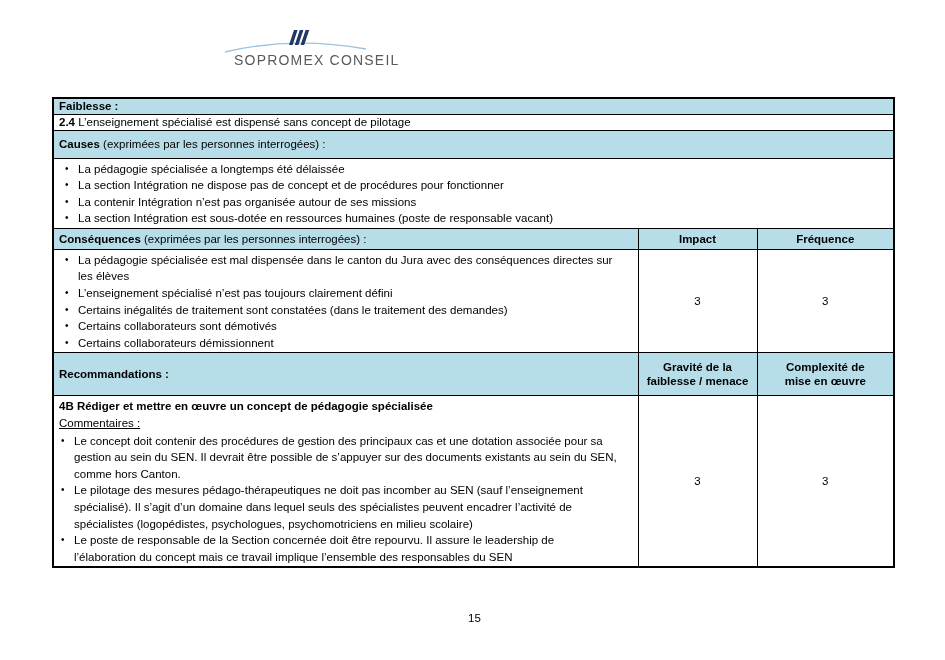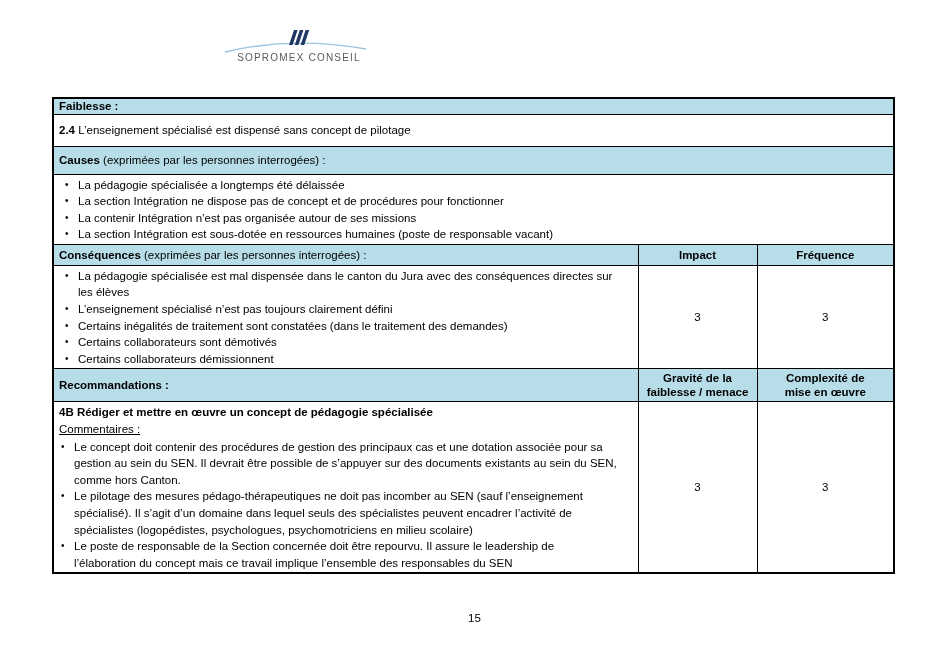--- a/index.html
+++ b/index.html
@@ -11,23 +11,23 @@
     background: #ffffff;
     font-family: "Liberation Sans", sans-serif;
     color: #000000;
     overflow: hidden;
   }
 
   
   .logo { position: absolute; left: 218px; top: 27px; width: 154px; height: 48px; }
   .logo svg { display: block; }
   .logo-text {
-    position: absolute; left: 4px; top: 25px; width: 154px;
-    text-align: center;
-    font-size: 10px; letter-spacing: 1.2px;
+    position: absolute; left: 16px; top: 25px; width: 154px;
+    text-align: right;
+    font-size: 14px; letter-spacing: 1.2px;
     color: #595a5c;
     white-space: nowrap;
   }
 
   
   table.report {
     position: absolute; left: 52px; top: 97px;
     width: 841px;
     border-collapse: collapse;
     table-layout: fixed;
@@ -96,21 +96,21 @@
         <col class="col-b">
     </colgroup>
 
     <tbody>
         <tr style="height:16px;">
       <td colspan="3" class="hdr bold">
         <span>Faiblesse :</span>
       </td>
     </tr>
 
-    <tr style="height:32px;">
+    <tr style="height:16px;">
       <td colspan="3">
         <span class="bold">2.4</span><span> L’enseignement spécialisé est dispensé sans concept de pilotage</span>
       </td>
     </tr>
 
     <tr style="height:28px;">
       <td colspan="3" class="hdr">
         <span class="bold">Causes</span><span> (exprimées par les personnes interrogées) :</span>
       </td>
     </tr>
@@ -141,21 +141,21 @@
           <li><span class="blt">•</span><span>L’enseignement spécialisé n’est pas toujours clairement défini</span></li>
           <li><span class="blt">•</span><span>Certains inégalités de traitement sont constatées (dans le traitement des demandes)</span></li>
           <li><span class="blt">•</span><span>Certains collaborateurs sont démotivés</span></li>
           <li><span class="blt">•</span><span>Certains collaborateurs démissionnent</span></li>
         </ul>
       </td>
       <td class="center">3</td>
       <td class="center">3</td>
     </tr>
 
-    <tr style="height:33px;">
+    <tr style="height:43px;">
       <td class="hdr bold">Recommandations :</td>
       <td class="hdr bold center two-line">
         <div>Gravité de la</div>
         <div>faiblesse / menace</div>
       </td>
       <td class="hdr bold center two-line">
         <div>Complexité de</div>
         <div>mise en œuvre</div>
       </td>
     </tr>

